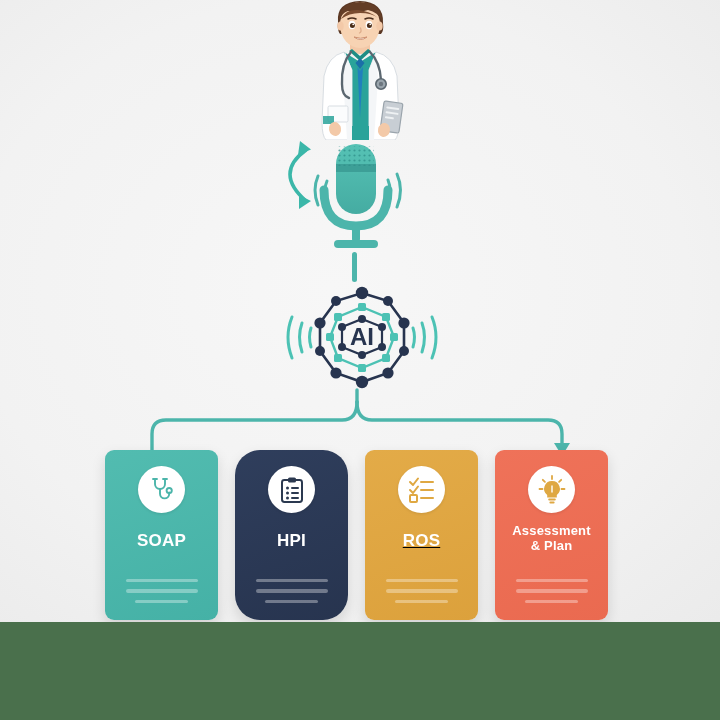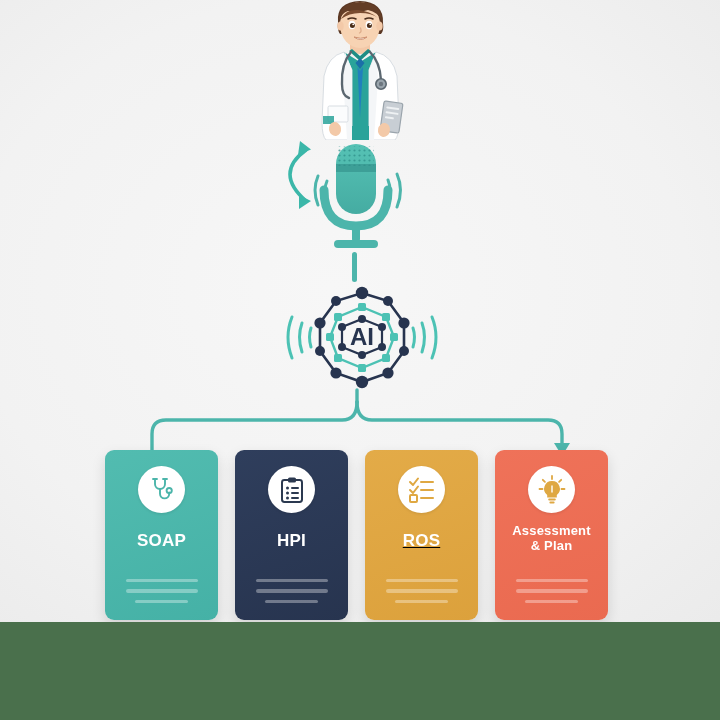--- a/index.html
+++ b/index.html
@@ -66,21 +66,21 @@
   .card-lines {
     position:absolute; bottom:17px; left:0; right:0;
     display:flex; flex-direction:column; align-items:center; gap:7px;
   }
   .ln { height:3.5px; border-radius:2px; background:rgba(255,255,255,0.34); }
   .ln.w1 { width:72px; }
   .ln.w2 { width:72px; }
   .ln.w3 { width:53px; }
 
   .card.teal   { background:linear-gradient(160deg,#52bcb0 0%,#45b1a6 100%); }
-  .card.navy   { background:linear-gradient(160deg,#2f3e5c 0%,#27344f 100%); }
+  .card.navy   { background:linear-gradient(160deg,#2f3e5c 0%,#27344f 100%);border-radius:25px; }
   .card.amber  { background:linear-gradient(160deg,#e3ab48 0%,#dca13c 100%);text-decoration:underline; }
   .card.coral  { background:linear-gradient(160deg,#ef7259 0%,#ea6a50 100%); }
 </style>
 </head>
 <body>
 
 <div id="stage">
 
   <div id="doctor">
     <svg viewBox="0 0 105 142" width="105" height="142" xmlns="http://www.w3.org/2000/svg">

